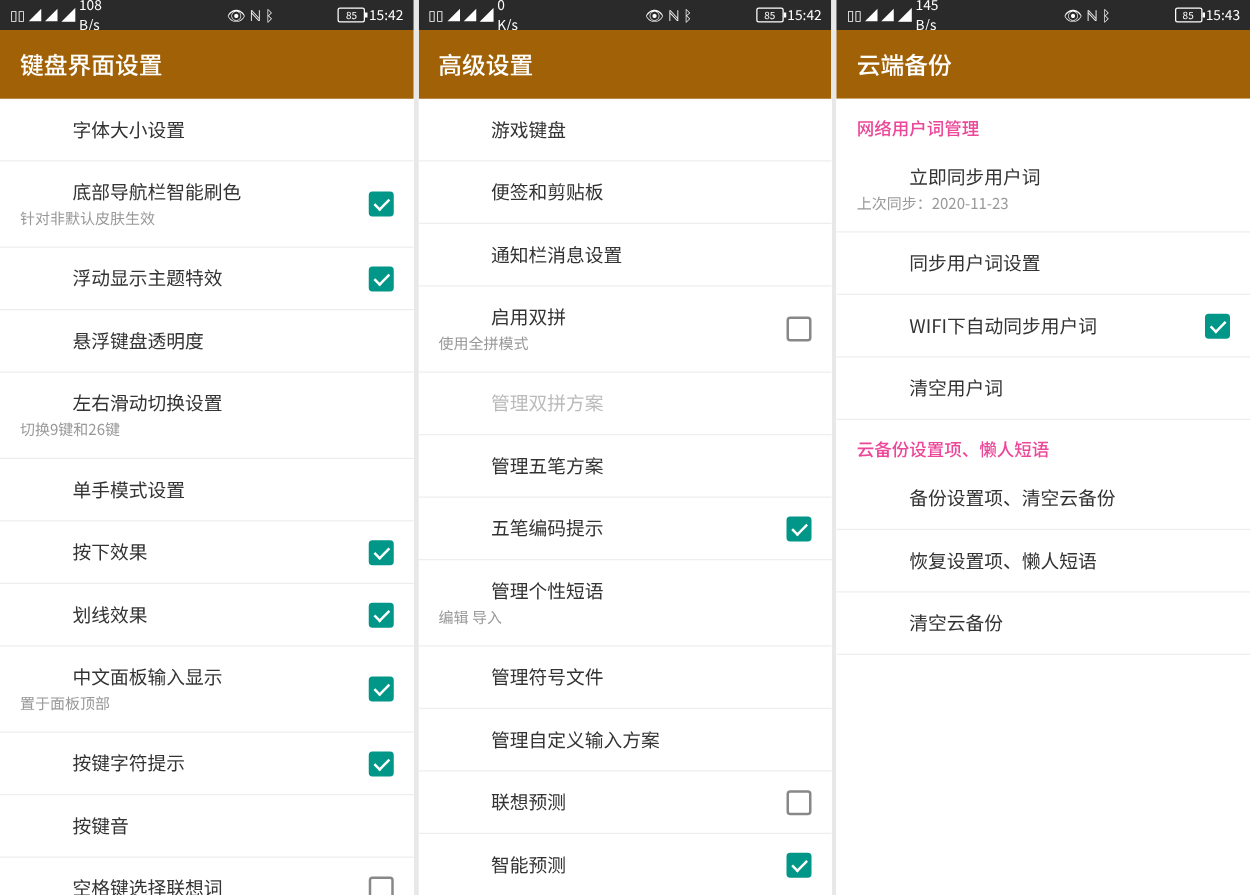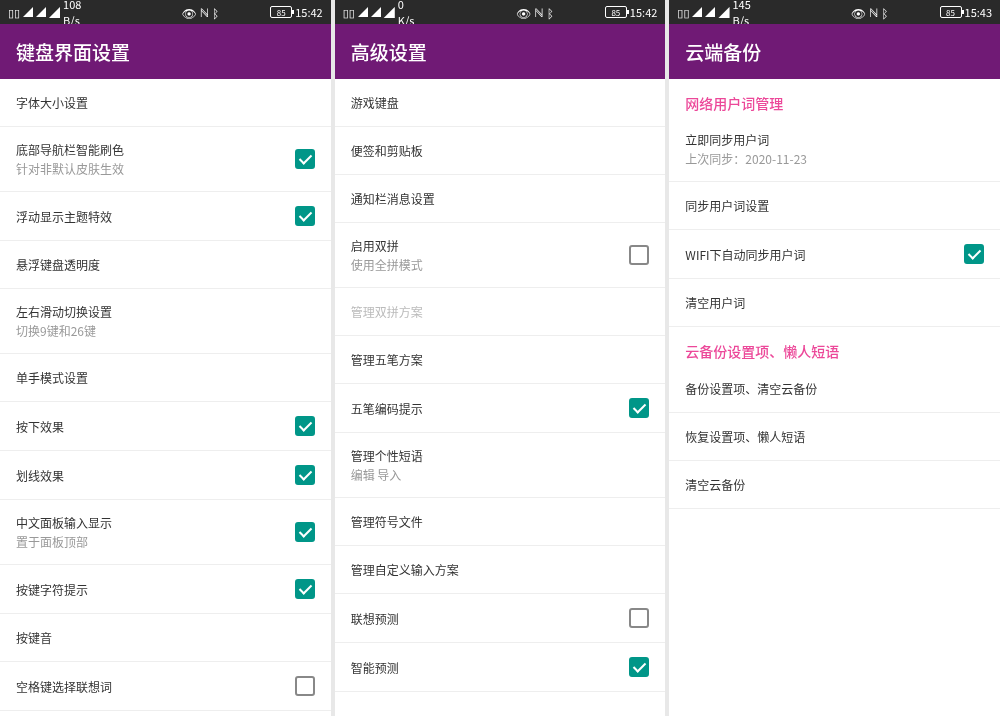--- a/index.html
+++ b/index.html
@@ -55,43 +55,44 @@
     .batt-box::after {
       content: '';
       position: absolute;
       right: -3px;
       top: 3px;
       width: 2px;
       height: 4px;
       background: #fff;
     }
     .header {
-      background: #701a75;
+      background: #a16207;
       color: #fff;
       padding: 14px 16px;
       font-size: 19px;
       font-weight: 500;
     }
     .list {
       flex: 1;
       overflow-y: auto;
       background: #fff;
     }
     .item {
       padding: 14px 16px;
       border-bottom: 1px solid #eee;
       display: flex;
       align-items: center;
       justify-content: space-between;
       min-height: 48px;
     }
     .item-text { flex: 1; }
     .item-title {
-      font-size: 12px;
+      font-size: 15px;
       color: #333;
+      margin-left: 42px;
     }
     .item-title.disabled { color: #bbb; }
     .item-sub {
       font-size: 12px;
       color: #999;
       margin-top: 2px;
     }
     .section-header {
       font-size: 14px;
       color: #ec4899;

